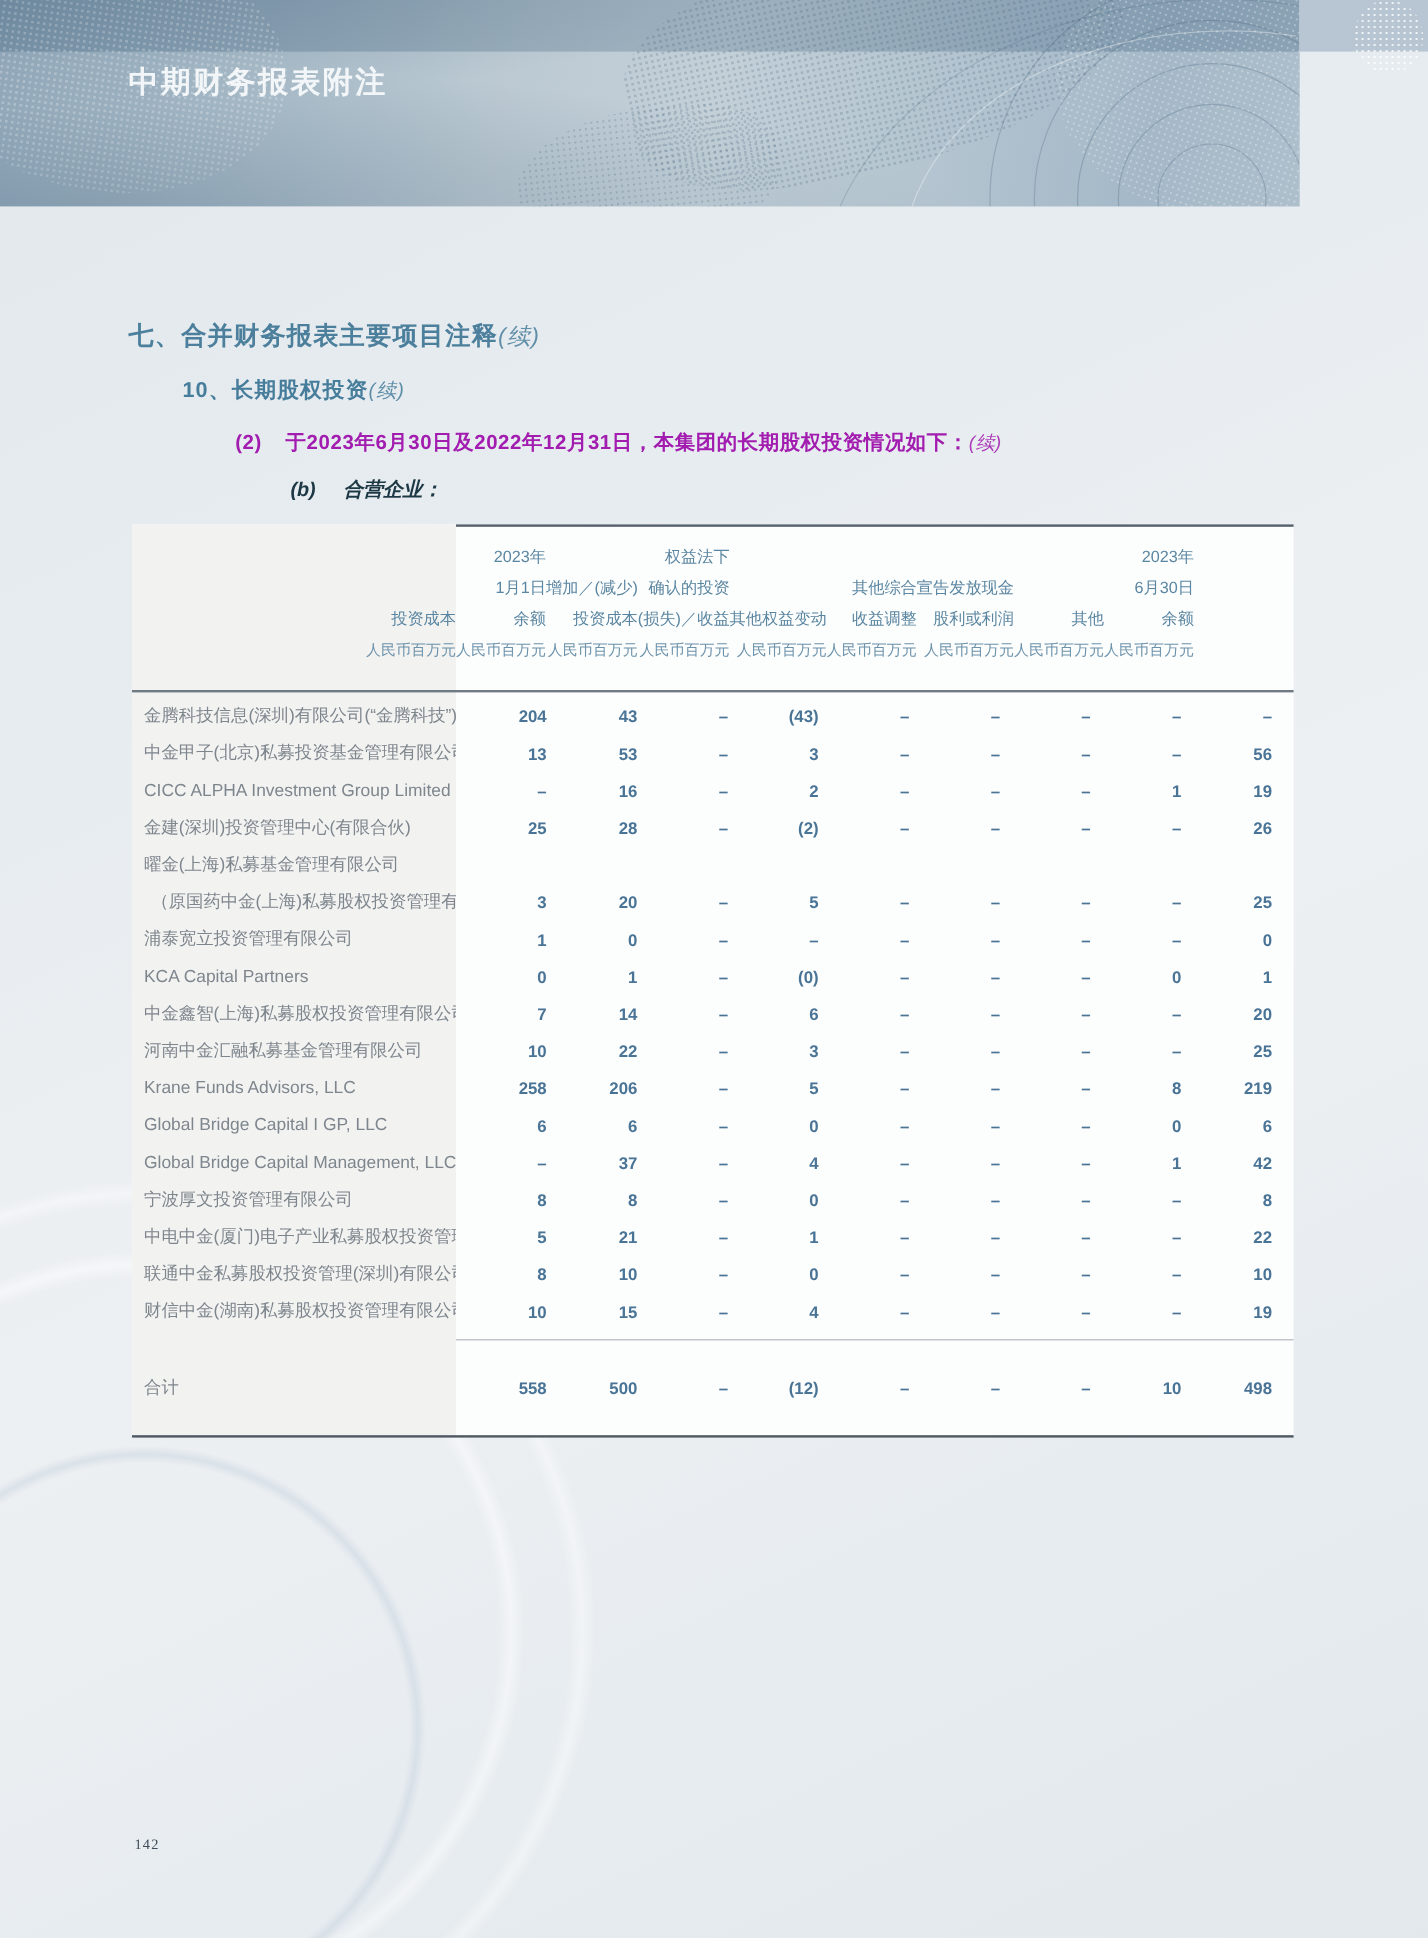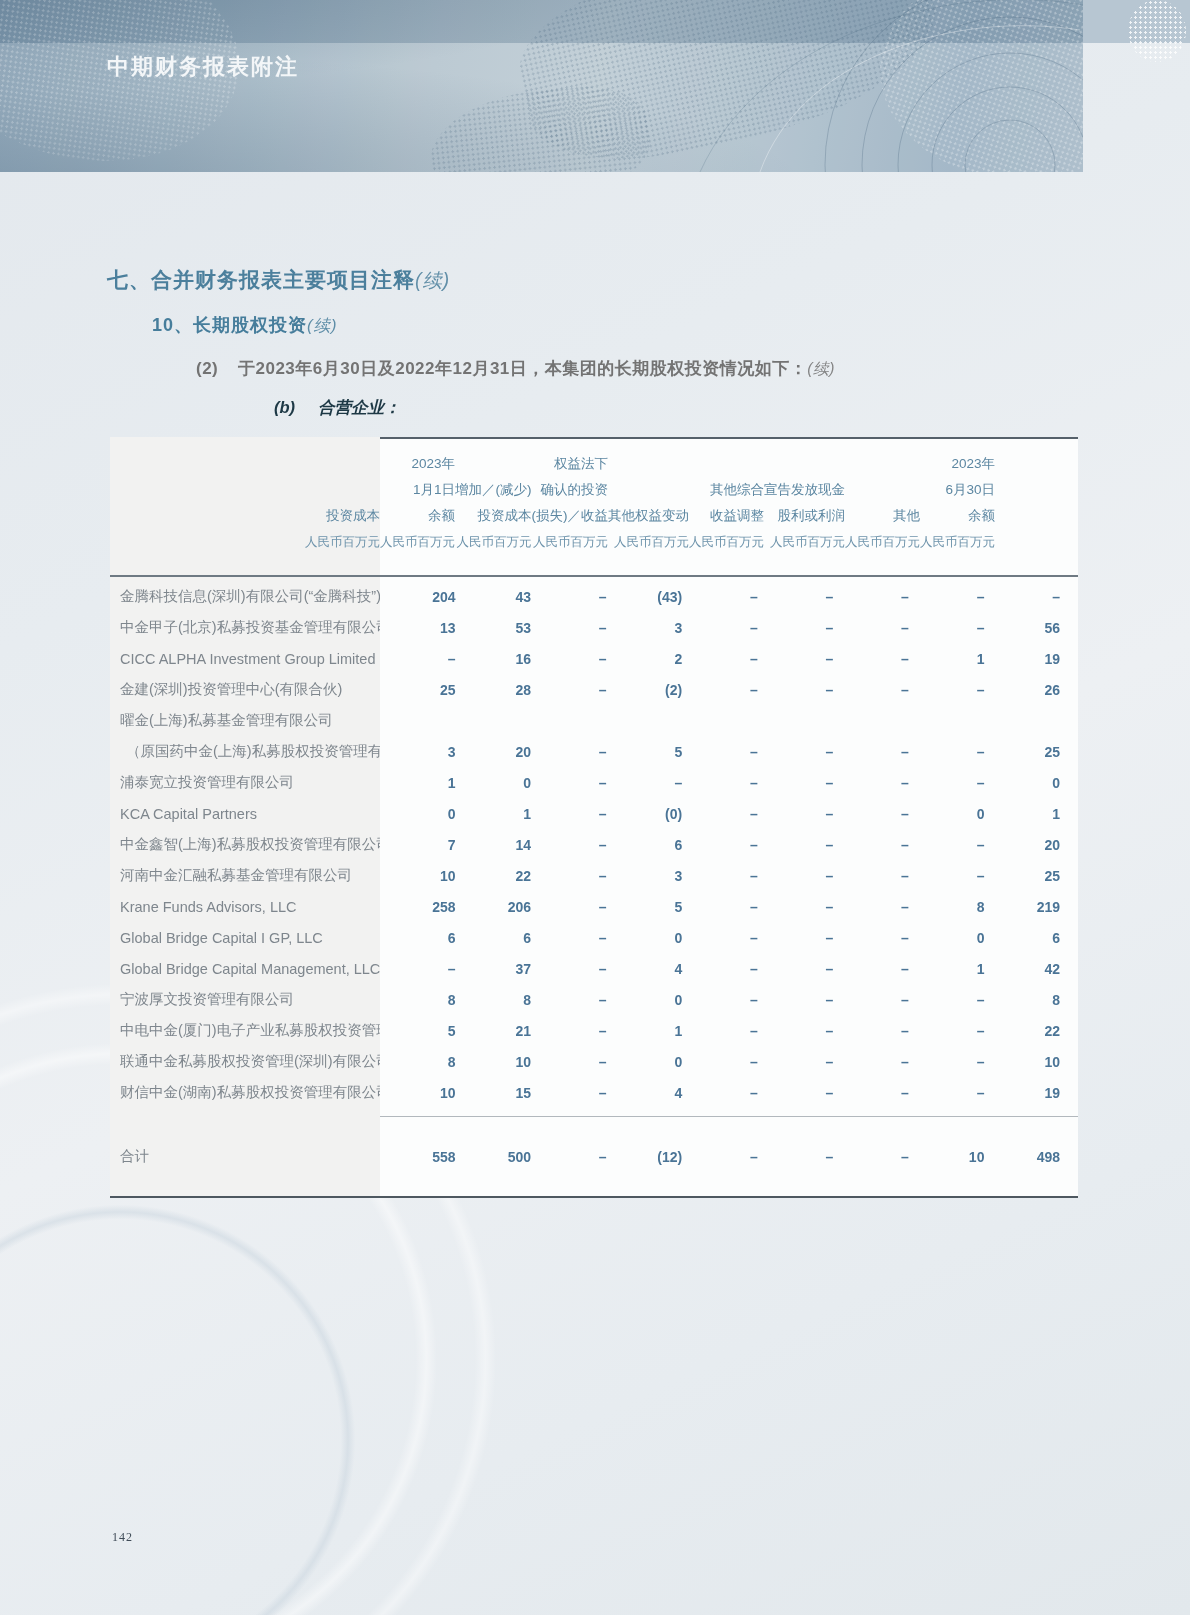--- a/index.html
+++ b/index.html
@@ -24,32 +24,32 @@
   .banner .blob.dark{background-image:radial-gradient(rgba(64,94,120,.5) 1px,transparent 1.3px);opacity:.45;}
   .b1{left:520px;top:-40px;width:420px;height:180px;border-radius:45% 55% 60% 40%;transform:rotate(-12deg);}
   .b2{left:880px;top:-20px;width:260px;height:200px;border-radius:50% 40% 55% 45%;transform:rotate(18deg);}
   .b3{left:-60px;top:-50px;width:300px;height:210px;border-radius:50%;transform:rotate(8deg);}
   .b4{left:430px;top:90px;width:220px;height:110px;border-radius:60% 40% 50% 50%;transform:rotate(-6deg);}
   .darkcorner{position:absolute;left:0;top:0;right:0;bottom:0;
     background:radial-gradient(ellipse at 6% 115%,rgba(72,101,126,.35),transparent 52%),
                radial-gradient(ellipse at 0% -30%,rgba(70,99,124,.38),transparent 45%);}
   .rings{position:absolute;left:0;top:0;}
   .banner-title{position:absolute;left:107px;top:52px;color:#f3f6f8;
-    font-family:"Liberation Serif",serif;font-size:22px;font-weight:700;letter-spacing:2px;}
+    font-family:"Liberation Serif",serif;font-size:25px;font-weight:700;letter-spacing:2px;}
   .banner-subtitle{position:absolute;left:107px;top:96px;color:#edf2f5;
     font-family:"Liberation Serif",serif;font-style:italic;font-size:14.5px;letter-spacing:.5px;}
   .side-top{position:absolute;left:1083px;top:0;width:107px;height:43px;background:#b7c6d2;}
   .deco-dots{position:absolute;left:1128px;top:0;width:58px;height:62px;border-radius:50%;
     background-image:radial-gradient(rgba(255,255,255,.95) 1px,transparent 1.3px);background-size:5px 5px;opacity:.85;}
   
   .h-section{position:absolute;left:107px;top:266px;font-size:21px;font-weight:700;color:#4b7f9c;letter-spacing:1px;}
   .h-sub{position:absolute;left:152px;top:313px;font-size:18px;font-weight:700;color:#467d9b;letter-spacing:1px;}
-  .h-para{position:absolute;left:196px;top:357px;font-size:17px;font-weight:700;color:#737373;letter-spacing:.5px;}
+  .h-para{position:absolute;left:196px;top:357px;font-size:17px;font-weight:700;color:#a21caf;letter-spacing:.5px;}
   .h-para .no{display:inline-block;width:42px;}
-  .h-item{position:absolute;left:242px;top:397px;font-size:16.5px;font-weight:700;font-style:italic;color:#1d3845;margin-left:32px;}
+  .h-item{position:absolute;left:242px;top:397px;font-size:16.5px;font-weight:700;font-style:italic;color:#1d3845;}
   .h-item .no{display:inline-block;width:44px;}
   .cont{font-weight:400;font-style:italic;opacity:.85;font-size:.92em;}
   
   .table-wrap{position:absolute;left:110px;top:437px;width:968px;height:761px;background:#fcfdfd;}
   .colbg{position:absolute;left:0;top:0;width:270px;height:100%;background:#f2f2f1;}
   .rule-top{position:absolute;left:270px;right:0;top:0;height:2px;background:#55606a;}
   .grid{display:grid;grid-template-columns:270px repeat(9,1fr);position:relative;box-sizing:border-box;padding-right:18px;}
   .thead{padding-top:14px;padding-bottom:20px;color:#5b86a1;}
   .thead .hcol{text-align:right;font-size:13.5px;line-height:26px;}
   .thead .hl{display:block;white-space:nowrap;}

